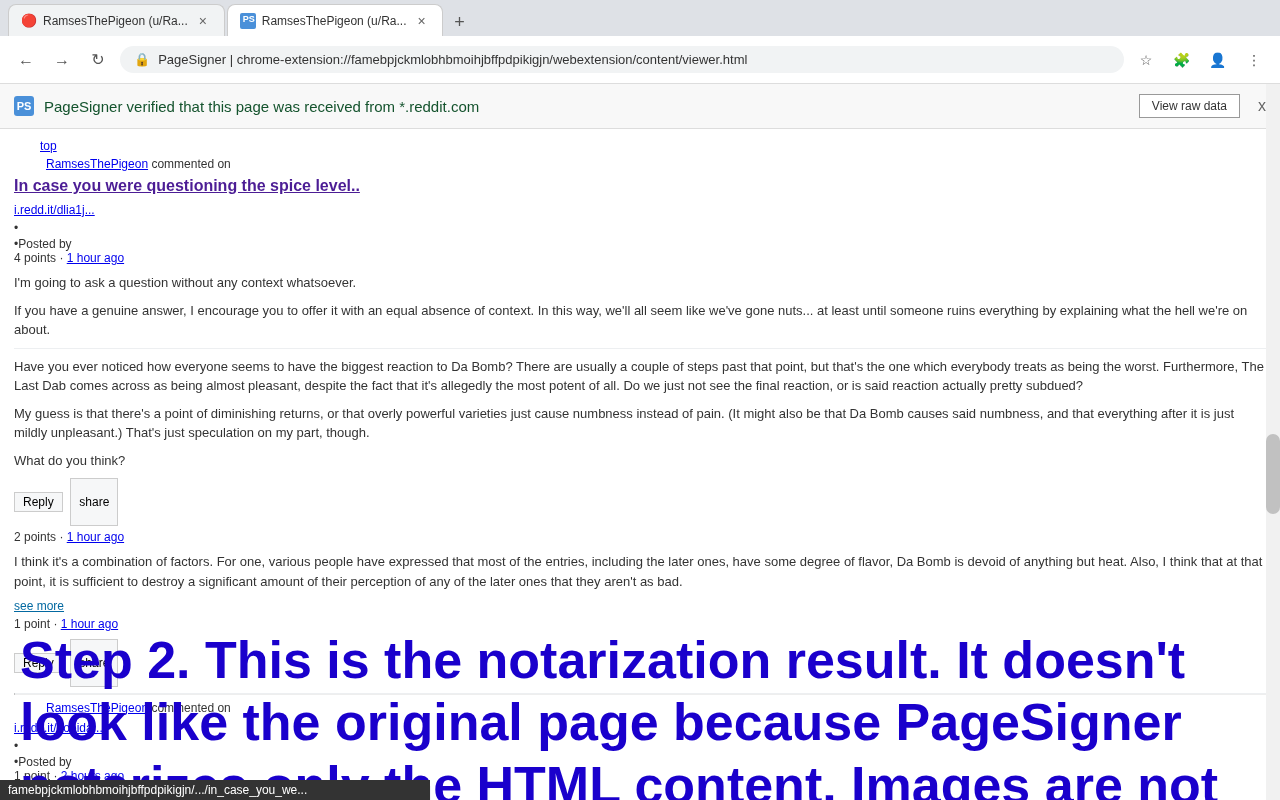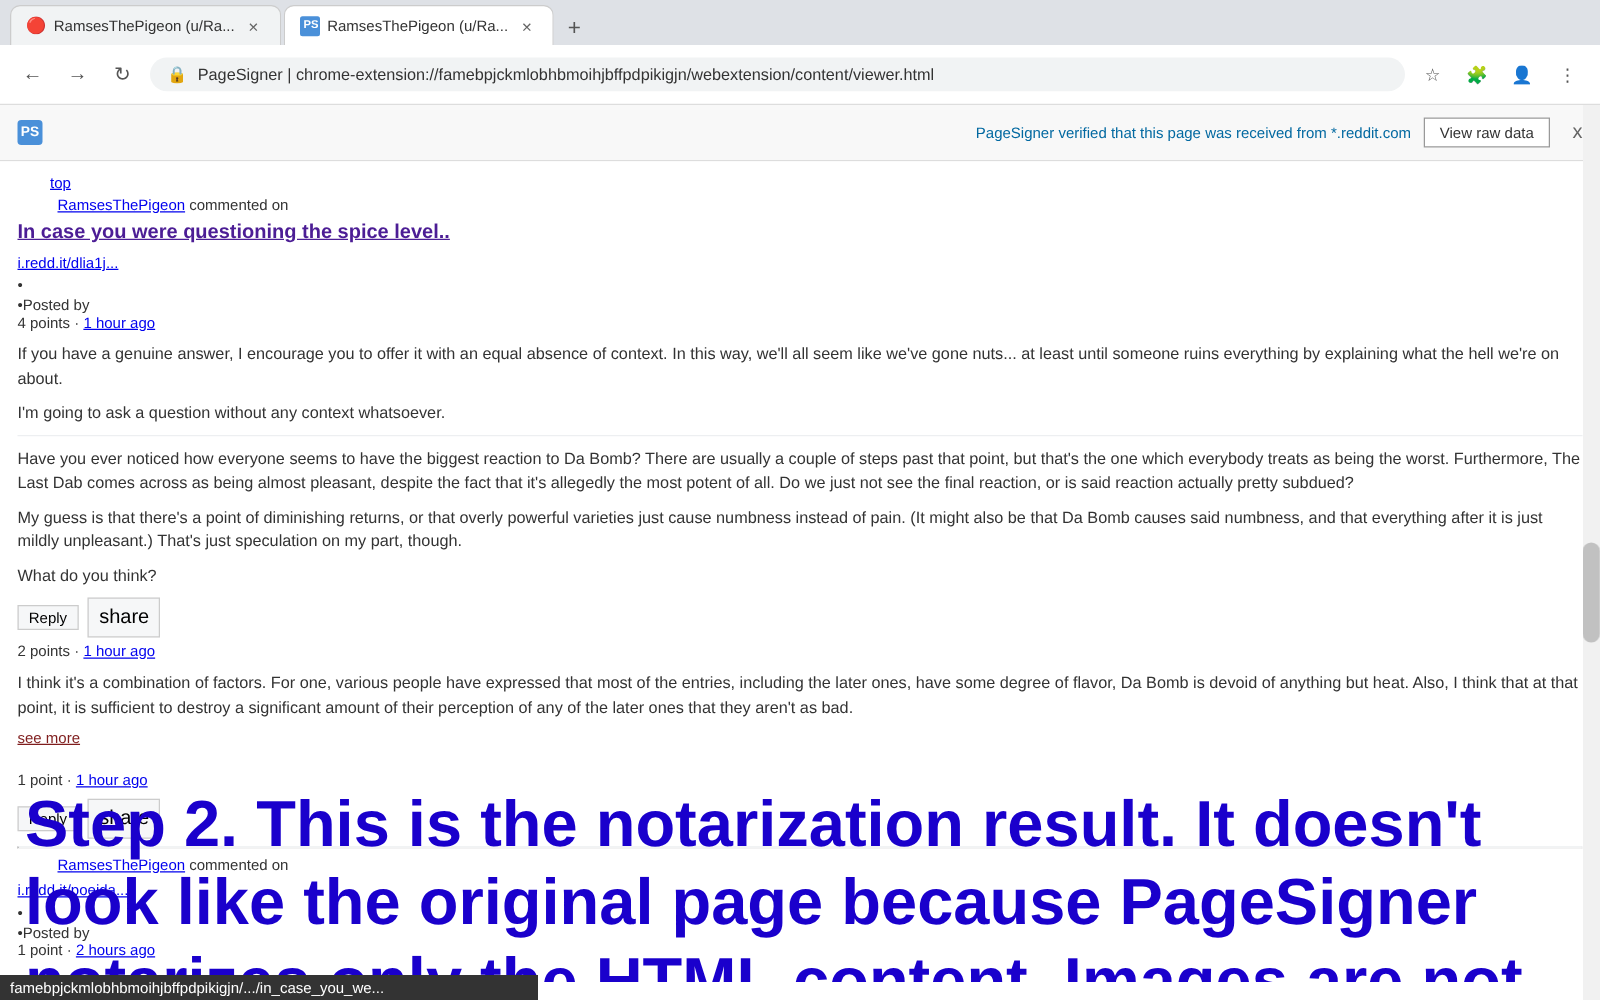--- a/index.html
+++ b/index.html
@@ -18,21 +18,21 @@
     
     .address-bar { display: flex; align-items: center; background: #fff; height: 48px; padding: 0 12px; gap: 8px; border-bottom: 1px solid #ddd; }
     .nav-btn { width: 28px; height: 28px; display: flex; align-items: center; justify-content: center; border-radius: 50%; cursor: pointer; font-size: 16px; color: #555; }
     .address-input { flex: 1; display: flex; align-items: center; background: #f1f3f4; border-radius: 20px; padding: 6px 14px; gap: 8px; }
     .address-text { font-size: 13px; color: #333; flex: 1; }
     .addr-icon-btn { width: 28px; height: 28px; display: flex; align-items: center; justify-content: center; border-radius: 50%; cursor: pointer; font-size: 14px; color: #555; }
 
     
     .pagesigner-banner { display: flex; align-items: center; background: #f8f8f8; padding: 10px 14px; border-bottom: 1px solid #ddd; gap: 10px; }
     .pagesigner-icon { width: 20px; height: 20px; background: #4a90d9; border-radius: 3px; display: flex; align-items: center; justify-content: center; color: white; font-size: 11px; font-weight: bold; flex-shrink: 0; }
-    .pagesigner-text { flex: 1; font-size: 12px; color: #0369a1; text-align: right; }
+    .pagesigner-text { flex: 1; font-size: 15px; color: #14532d; }
     .view-raw-btn { border: 1px solid #999; background: white; padding: 4px 12px; font-size: 12px; cursor: pointer; color: #333; }
     .banner-close { font-size: 16px; color: #666; cursor: pointer; margin-left: 8px; }
 
     
     .page-content { padding: 10px 14px; background: #fff; position: relative; }
 
     .top-link { color: #0000ee; font-size: 12px; text-decoration: underline; display: block; margin-bottom: 4px; margin-left: 26px; }
     .commented-on { font-size: 12px; margin-bottom: 6px; margin-left: 32px; }
     .commented-on a { color: #0000ee; text-decoration: underline; }
 
@@ -42,25 +42,25 @@
 
     .bullet { margin-bottom: 2px; font-size: 12px; }
     .meta { font-size: 12px; margin-bottom: 8px; color: #333; }
     .meta a { color: #0000ee; text-decoration: underline; }
 
     .post-text { font-size: 13px; line-height: 1.5; margin-bottom: 8px; color: #333; }
 
     .horizontal-rule { border: none; border-top: 1px solid #edeff1; margin: 8px 0; }
 
     .reply-btn { border: 1px solid #ccc; background: #f6f7f8; padding: 2px 8px; font-size: 12px; cursor: pointer; margin-right: 4px; margin-bottom: 4px; display: inline-block; }
-    .share-btn { border: 1px solid #ccc; background: #f6f7f8; padding: 6px 8px; font-size: 16px; cursor: pointer; display: inline-block; }
+    .share-btn { border: 1px solid #ccc; background: #f6f7f8; padding: 16px 8px; font-size: 12px; cursor: pointer; display: inline-block; }
 
     .action-buttons { margin-bottom: 4px; }
 
-    .see-more { color: #7f1d1d; font-size: 12px; text-decoration: underline; display: block; margin-bottom: 20px; cursor: pointer; }
+    .see-more { color: #0369a1; font-size: 12px; text-decoration: underline; display: block; margin-bottom: 4px; cursor: pointer; }
 
     .overlay-text {
       position: absolute;
       top: 490px;
       left: 0;
       right: 0;
       padding: 10px 20px;
       font-size: 52px;
       font-weight: bold;
       color: #1a00cc;
@@ -135,23 +135,23 @@
     <div class="bullet">
       <span>•</span>
     </div>
     <div class="meta">
       <span>•Posted by</span><br>
       <span>4 points</span>
       <span>·</span>
       <a>1 hour ago</a>
     </div>
 
+    <p class="post-text">I'm going to ask a question without any context whatsoever.</p>
+
     <p class="post-text">If you have a genuine answer, I encourage you to offer it with an equal absence of context. In this way, we'll all seem like we've gone nuts... at least until someone ruins everything by explaining what the hell we're on about.</p>
-
-    <p class="post-text">I'm going to ask a question without any context whatsoever.</p>
 
     <hr class="horizontal-rule">
 
     <p class="post-text">Have you ever noticed how everyone seems to have the biggest reaction to Da Bomb? There are usually a couple of steps past that point, but that's the one which everybody treats as being the worst. Furthermore, The Last Dab comes across as being almost pleasant, despite the fact that it's allegedly the most potent of all. Do we just not see the final reaction, or is said reaction actually pretty subdued?</p>
 
     <p class="post-text">My guess is that there's a point of diminishing returns, or that overly powerful varieties just cause numbness instead of pain. (It might also be that Da Bomb causes said numbness, and that everything after it is just mildly unpleasant.) That's just speculation on my part, though.</p>
 
     <p class="post-text">What do you think?</p>
 
     <div class="action-buttons">

